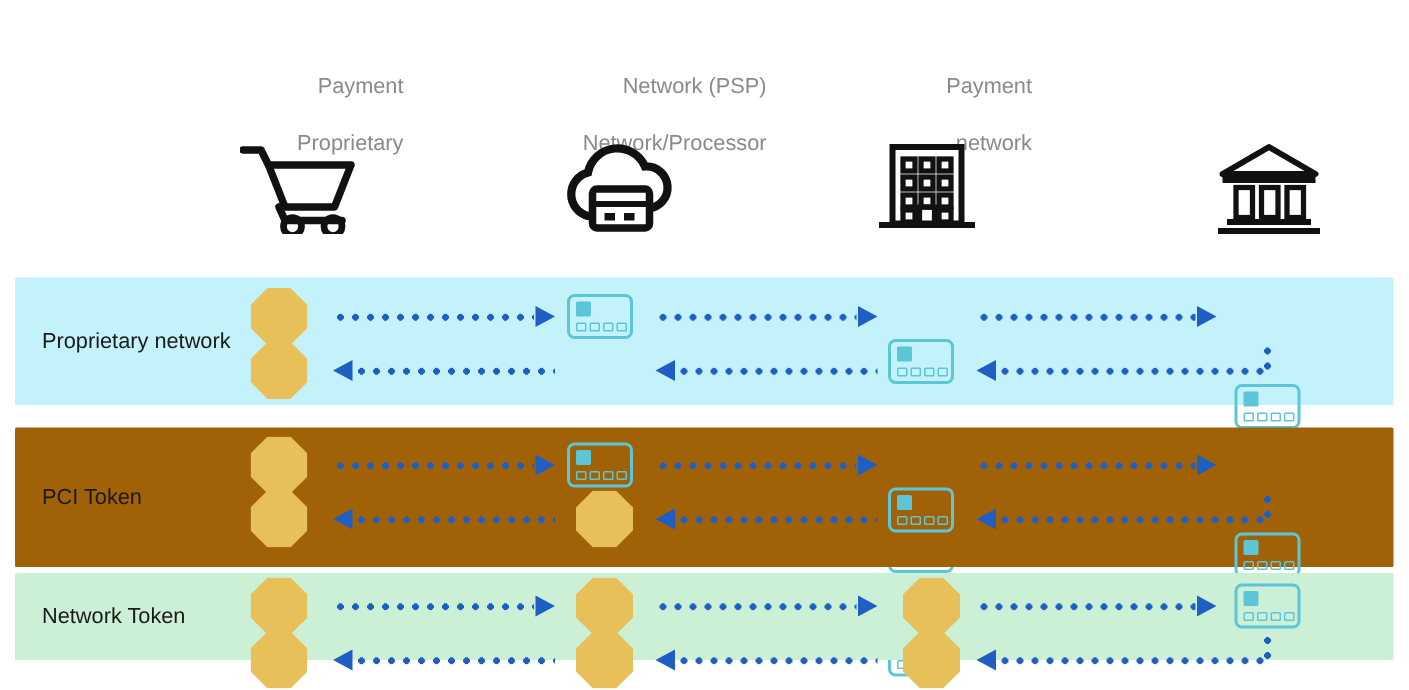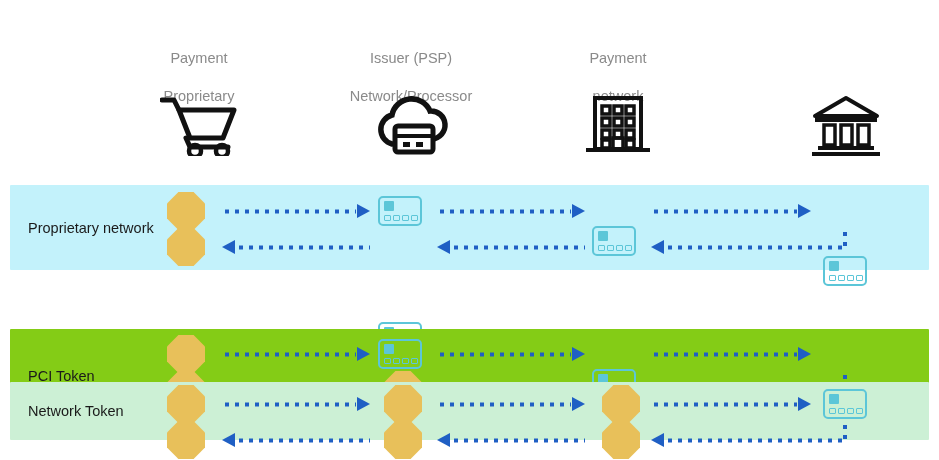--- a/index.html
+++ b/index.html
@@ -17,21 +17,21 @@
 
   
   .header-band {
     position: absolute;
     left: 0; top: 0;
     width: 939px;
     height: 175px;
   }
   .col-head {
     position: absolute;
-    text-align: center;
+    text-align: right;
     color: #8a8a8a;
     font-size: 14.5px;
     line-height: 19px;
     top: 30px;
     white-space: pre-line;
   }
   .col-head .l1, .col-head .l2 { display: block; }
 
   .col-icon {
     position: absolute;
@@ -149,21 +149,21 @@
 </head>
 <body>
 
 <div class="header-band">
 
   <div class="col-head" style="left:129px; width:140px;">
     <span class="l1">Payment</span>
     <span class="l2">Proprietary</span>
   </div>
   <div class="col-head" style="left:311px; width:200px;">
-    <span class="l1">Issuer (PSP)</span>
+    <span class="l1">Network (PSP)</span>
     <span class="l2">Network/Processor</span>
   </div>
   <div class="col-head" style="left:548px; width:140px;">
     <span class="l1">Payment</span>
     <span class="l2">network</span>
   </div>
 
   <div class="col-icon" style="left:154px; width:90px;">
     <svg width="78" height="62" viewBox="0 0 78 62">
       <g fill="none" stroke="#111" stroke-width="5" stroke-linecap="round" stroke-linejoin="round">
@@ -294,21 +294,21 @@
         <i></i>
         <i></i>
       </span>
   </div>
   <div class="arrow left" style="left:641px; top:62px; width:196px;">
     <span class="head"></span>
       <span class="dots"></span>
   </div>
 </div>
 
-<div class="row-band" style="top:285px; height:93px; background:#84cc16;margin-top:44px;">
+<div class="row-band" style="top:285px; height:93px; background:#a16207;">
   <div class="row-label">PCI Token</div>
 
   <div class="node octagon" style="left:176px; top:25px;"></div>
   <div class="arrow right" style="left:212px; top:25px; width:148px;">
     <span class="dots"></span>
       <span class="head"></span>
   </div>
   <div class="node card" style="left:390px; top:25px;">
     <span class="chip"></span>
     <span class="strip">

